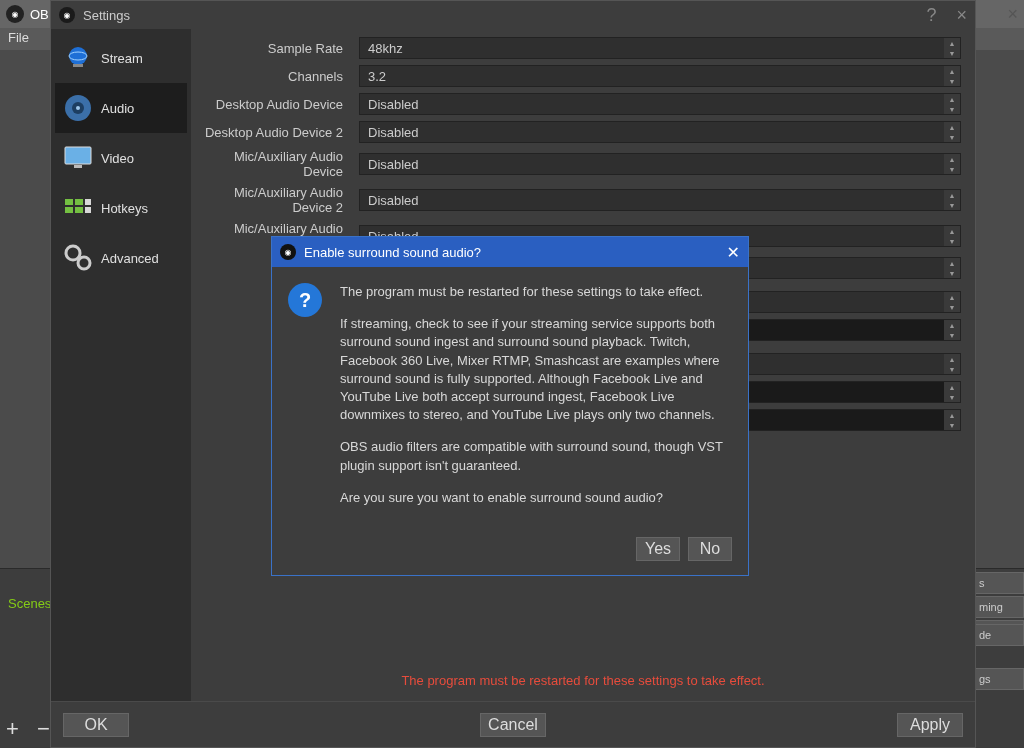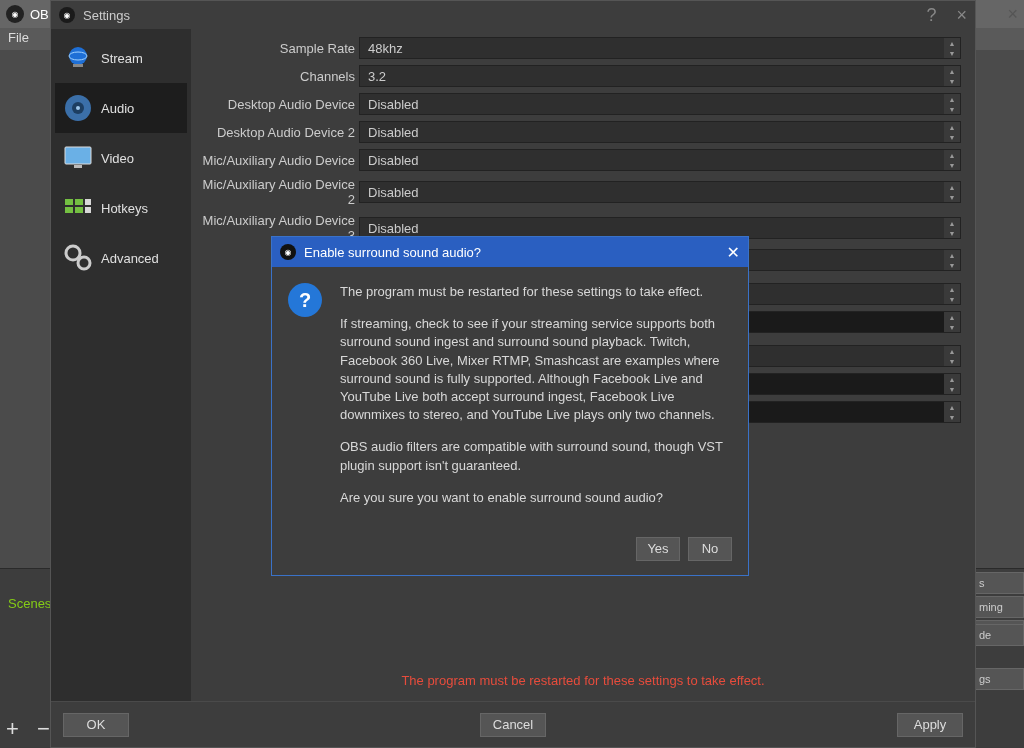--- a/index.html
+++ b/index.html
@@ -20,29 +20,29 @@
   .settings .titlebar { height:28px; background:#3d3d3d; display:flex; align-items:center; padding:0 8px; color:#ccc;}
   .settings .titlebar .ico{ width:16px;height:16px;border-radius:50%;background:#1a1a1a;margin-right:8px;display:flex;align-items:center;justify-content:center;font-size:8px;color:#fff;}
   .settings .titlebar .right { margin-left:auto; display:flex; gap:20px; font-size:18px; color:#888;}
   .settings .body { flex:1; display:flex; overflow:hidden;}
   .settings .nav  { width:140px; background:#2e2e2e; padding:4px; display:flex; flex-direction:column;}
   .navitem { display:flex; align-items:center; gap:8px; padding:10px 8px; color:#e0e0e0; cursor:pointer;}
   .navitem .navicon { width:30px; height:30px; display:flex; align-items:center; justify-content:center;}
   .navitem.sel { background:#1d1d1d;}
   .content { flex:1; padding:8px 14px 60px 8px; position:relative;}
   .row { display:flex; align-items:center; margin-bottom:6px;}
-  .row .lbl { width:160px; text-align:right; padding-right:4px; color:#ccc;}
+  .row .lbl { width:160px; text-align:right; padding-right:16px; color:#ccc;}
   .row .dd  { flex:1; height:22px; background:#2f2f2f; border:1px solid #222; padding:10px 8px; color:#ccc; position:relative; display:flex; align-items:center;}
   .row .dd .spin { position:absolute; right:0; top:0; bottom:0; width:16px; background:#3a3a3a; display:flex; flex-direction:column;}
   .row .dd .spin span{flex:1; display:flex; align-items:center; justify-content:center; font-size:7px; color:#999;}
   .row.group { margin-top:12px;}
   .sub .dd { background:#1a1a1a; }
   .warn { position:absolute; left:0; right:0; top:644px; text-align:center; color:#e74c3c; font-size:13px;}
   .footer { height:46px; display:flex; align-items:center; justify-content:space-between; padding:0 12px; gap:8px; background:#3d3d3d; border-top:1px solid #4a4a4a;}
-  .btn { min-width:66px; height:24px; background:#555; border:1px solid #666; color:#ddd; display:flex; align-items:center; justify-content:center; cursor:pointer; font-size:13px;}
+  .btn { min-width:66px; height:24px; background:#555; border:1px solid #666; color:#ddd; display:flex; align-items:center; justify-content:center; cursor:pointer; font-size:16px;}
   
   .modal { position:absolute; left:271px; top:236px; width:478px; background:#3d3d3d; border:1px solid #3a72c8;}
   .modal .mtitle { height:30px; background:#2a5fc1; color:#fff; display:flex; align-items:center; padding:0 8px;}
   .modal .mtitle .mico{width:16px;height:16px;border-radius:50%;background:#111;margin-right:8px;display:flex;align-items:center;justify-content:center;font-size:8px;color:#fff;}
   .modal .mtitle .mclose{margin-left:auto;font-size:16px;cursor:pointer;}
   .modal .mbody { display:flex; padding:16px 20px 16px 16px; gap:18px;}
   .modal .q { width:34px;height:34px;border-radius:50%;background:#2477d8;color:#fff;display:flex;align-items:center;justify-content:center;font-size:20px;font-weight:bold;flex-shrink:0;}
   .modal .mtext p{ margin-bottom:14px; color:#d8d8d8; line-height:1.4;}
   .modal .mbuttons { display:flex; justify-content:flex-end; gap:8px; padding:0 16px 14px;}
   .modal .mbuttons .btn{min-width:44px;}

